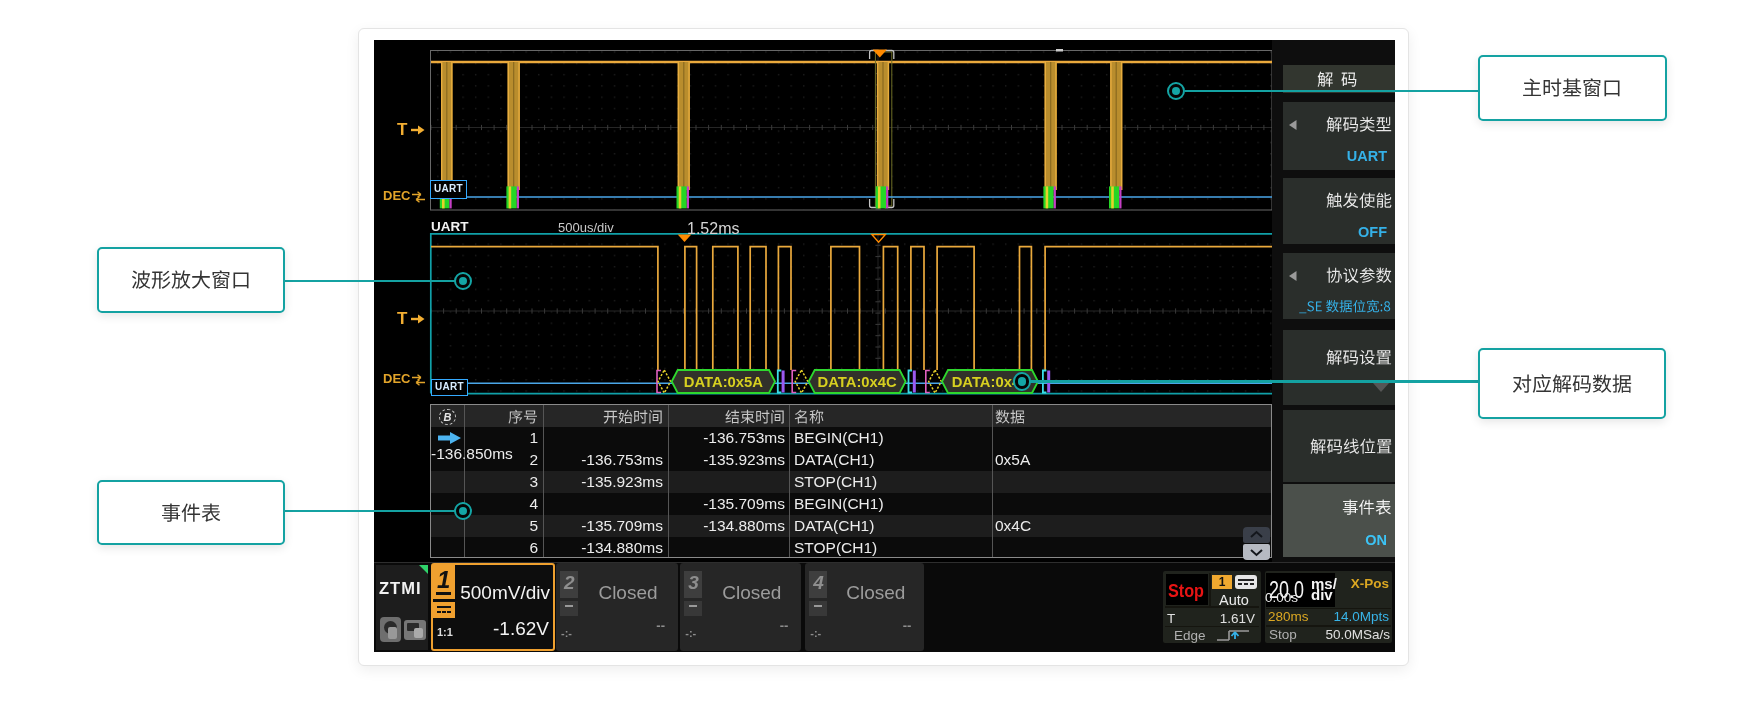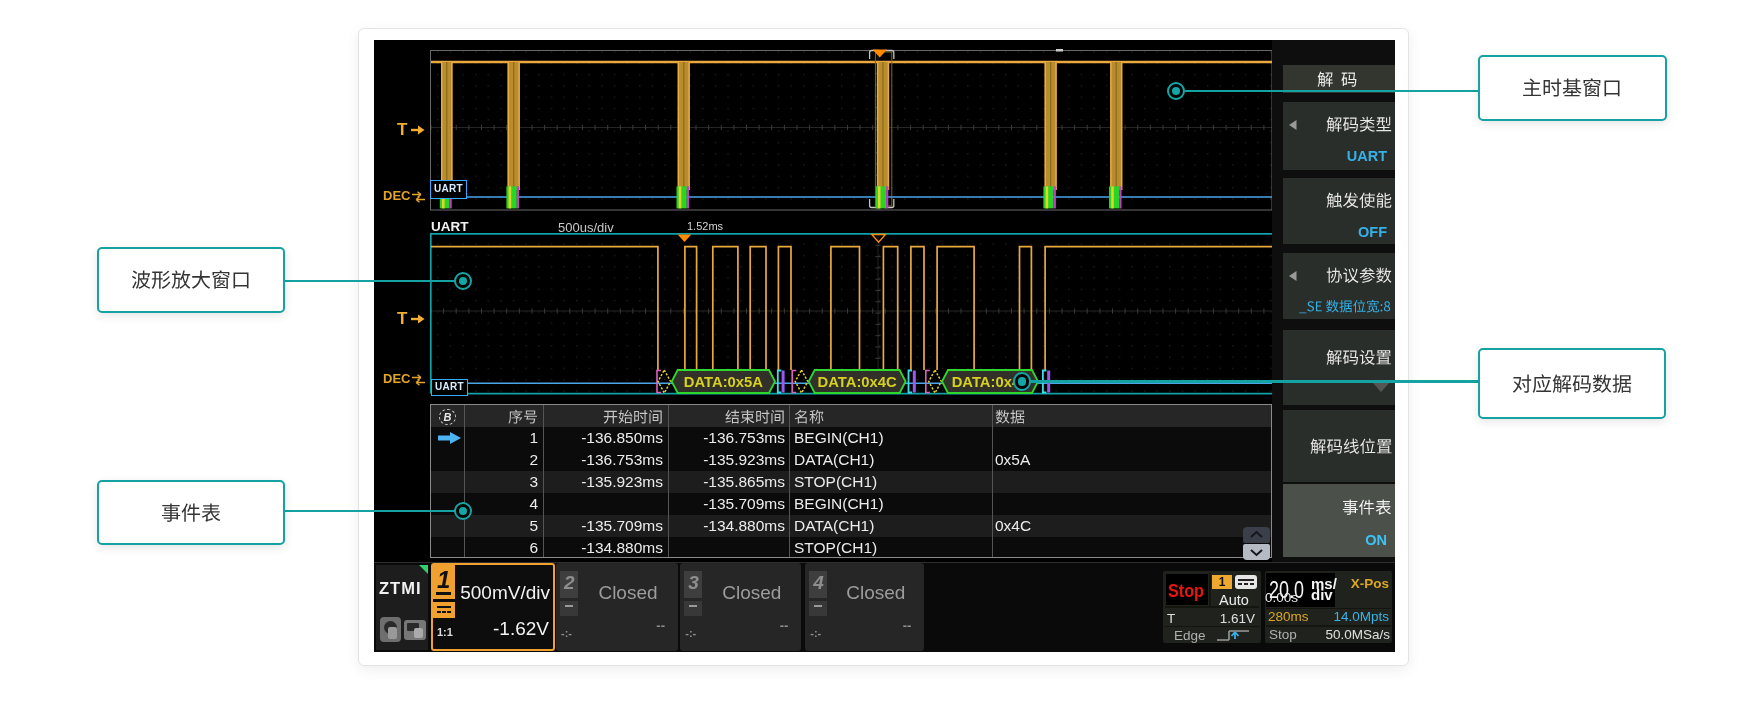--- a/index.html
+++ b/index.html
@@ -109,21 +109,21 @@
       <path d="M1 3.5 H10 M10 3.5 L6.5 0.7 M10 3.5 L6.5 6.3 M14 8.5 H5 M5 8.5 L8.5 5.7 M5 8.5 L8.5 11.3" stroke="#e2a42a" stroke-width="1.4" fill="none"></path>
     </svg>
 <div class="abs" style="left:9px;top:331px;color:#e2a42a;font-size:13px;font-weight:bold">DEC</div>
 <svg class="abs" width="15" height="12" style="left:37px;top:334px">
       <path d="M1 3.5 H10 M10 3.5 L6.5 0.7 M10 3.5 L6.5 6.3 M14 8.5 H5 M5 8.5 L8.5 5.7 M5 8.5 L8.5 11.3" stroke="#e2a42a" stroke-width="1.4" fill="none"></path>
     </svg>
 <div class="abs" style="left:56px;top:140px;width:37px;height:19px;border:1.5px solid #35aaff;background:#000;color:#d8ecff;font-size:10px;font-weight:bold;text-align:center;line-height:16px;letter-spacing:0.3px">UART</div>
 <div class="abs" style="left:57px;top:339px;width:37px;height:17px;border:1.5px solid #35aaff;background:#000;color:#d8ecff;font-size:10px;font-weight:bold;text-align:center;line-height:14px;letter-spacing:0.3px">UART</div>
 <div class="abs" style="left:57px;top:179px;color:#f2f2f2;font-size:13.5px;font-weight:bold">UART</div>
 <div class="abs" style="left:184px;top:180px;color:#c9c9c9;font-size:13px">500us/div</div>
-<div class="abs" style="left:313px;top:180px;color:#d6d6d6;font-size:11px">1.52ms</div>
+<div class="abs" style="left:313px;top:180px;color:#d6d6d6;font-size:16px">1.52ms</div>
 <div class="abs" style="left:56px;top:364px;width:842px;height:154px;border:1px solid #8a8a8a;background:#0b0b0b">
       <div class="abs" style="left:0;top:0;width:840px;height:22px;background:#262626"></div>
       <div class="abs" style="left:0;top:66px;width:840px;height:22px;background:#1d1d1d"></div>
       <div class="abs" style="left:0;top:110px;width:840px;height:22px;background:#1d1d1d"></div>
       <div class="abs" style="left:32.9px;top:0;width:1px;height:152px;background:#555"></div>
       <div class="abs" style="left:112.2px;top:0;width:1px;height:152px;background:#555"></div>
       <div class="abs" style="left:236.8px;top:0;width:1px;height:152px;background:#555"></div>
       <div class="abs" style="left:357.9px;top:0;width:1px;height:152px;background:#555"></div>
       <div class="abs" style="left:560.6px;top:0;width:1px;height:152px;background:#555"></div>
       <div style="position:absolute;left:77px;top:5.8px;">
@@ -145,31 +145,30 @@
         <svg width="30" height="15" style="display:block;overflow:visible">
           <path transform="translate(0,11.4)" fill="#c8c8c8" d="M4.5 -0.6H12.0V0.4H4.5ZM5.2 -11.1H11.9V-10.1H5.2ZM6.1 -12.6 7.4 -12.4Q6.5 -11.1 5.1 -9.8Q3.8 -8.5 1.8 -7.5Q1.8 -7.7 1.6 -7.8Q1.5 -8.0 1.3 -8.1Q1.2 -8.3 1.0 -8.4Q2.3 -9.0 3.2 -9.7Q4.2 -10.4 4.9 -11.2Q5.7 -11.9 6.1 -12.6ZM11.5 -11.1H11.7L11.9 -11.2L12.7 -10.7Q11.9 -9.2 10.6 -7.9Q9.4 -6.7 7.9 -5.7Q6.3 -4.8 4.6 -4.1Q2.9 -3.5 1.3 -3.1Q1.2 -3.2 1.1 -3.4Q1.0 -3.6 0.9 -3.8Q0.8 -4.0 0.7 -4.1Q2.0 -4.4 3.3 -4.8Q4.6 -5.2 5.8 -5.9Q7.1 -6.5 8.1 -7.2Q9.2 -8.0 10.1 -8.9Q11.0 -9.9 11.5 -10.9ZM3.9 -7.9 4.8 -8.6Q5.3 -8.3 5.9 -7.8Q6.4 -7.4 6.9 -7.0Q7.4 -6.6 7.7 -6.3L6.8 -5.5Q6.5 -5.8 6.0 -6.3Q5.6 -6.7 5.0 -7.1Q4.5 -7.6 3.9 -7.9ZM11.6 -5.1H12.7V1.2H11.6ZM4.9 -5.1H11.9V-4.1H4.9V1.2H3.8V-4.2L4.7 -5.1Z M18.1 -11.4H19.2V1.2H18.1ZM15.8 -8.3H21.1V-7.2H15.8ZM18.2 -7.9 18.9 -7.6Q18.7 -6.8 18.3 -6.0Q18.0 -5.1 17.7 -4.3Q17.3 -3.5 16.9 -2.8Q16.5 -2.1 16.1 -1.5Q16.0 -1.8 15.8 -2.0Q15.6 -2.3 15.5 -2.5Q16.0 -3.1 16.5 -4.0Q17.1 -4.9 17.5 -5.9Q17.9 -7.0 18.2 -7.9ZM20.5 -12.5 21.1 -11.6Q20.5 -11.3 19.7 -11.1Q18.8 -10.9 18.0 -10.7Q17.1 -10.5 16.3 -10.4Q16.2 -10.6 16.1 -10.8Q16.0 -11.1 15.9 -11.3Q16.7 -11.4 17.6 -11.6Q18.4 -11.8 19.2 -12.0Q19.9 -12.2 20.5 -12.5ZM19.1 -6.7Q19.3 -6.6 19.5 -6.3Q19.8 -6.0 20.1 -5.6Q20.5 -5.3 20.7 -5.0Q21.0 -4.6 21.1 -4.5L20.5 -3.6Q20.3 -3.9 20.1 -4.2Q19.9 -4.6 19.6 -5.0Q19.3 -5.4 19.0 -5.7Q18.8 -6.1 18.6 -6.3ZM23.0 -12.6 24.1 -12.4Q23.8 -11.2 23.5 -10.2Q23.2 -9.1 22.8 -8.2Q22.4 -7.3 21.9 -6.6Q21.8 -6.7 21.6 -6.8Q21.4 -6.9 21.2 -7.0Q21.1 -7.1 20.9 -7.2Q21.7 -8.1 22.2 -9.6Q22.7 -11.0 23.0 -12.6ZM22.7 -6.8 23.7 -6.6Q23.5 -5.5 23.2 -4.6Q23.0 -3.6 22.6 -2.7Q22.2 -1.9 21.8 -1.2Q21.7 -1.3 21.5 -1.4Q21.4 -1.5 21.2 -1.6Q21.0 -1.7 20.9 -1.8Q21.5 -2.7 22.0 -4.0Q22.4 -5.4 22.7 -6.8ZM22.9 -10.6H28.6V-9.6H22.6ZM24.8 -9.8H25.9V-0.2Q25.9 0.3 25.8 0.5Q25.7 0.8 25.4 0.9Q25.1 1.1 24.6 1.1Q24.1 1.1 23.4 1.1Q23.3 0.9 23.2 0.6Q23.1 0.3 23.0 0.1Q23.5 0.1 24.0 0.1Q24.4 0.1 24.5 0.1Q24.7 0.1 24.7 0.0Q24.8 -0.0 24.8 -0.2ZM26.7 -6.6 27.7 -6.9Q28.1 -6.1 28.4 -5.1Q28.7 -4.2 28.9 -3.3Q29.2 -2.4 29.3 -1.7L28.2 -1.4Q28.1 -2.1 27.9 -3.0Q27.7 -3.9 27.4 -4.8Q27.1 -5.8 26.7 -6.6ZM28.3 -10.6H28.5L28.6 -10.7L29.4 -10.4Q29.1 -9.8 28.8 -9.0Q28.5 -8.3 28.2 -7.6L27.2 -7.9Q27.4 -8.3 27.6 -8.8Q27.8 -9.3 28.0 -9.7Q28.2 -10.2 28.3 -10.5Z"></path>
         </svg>
       </div>
       <div style="position:absolute;left:564px;top:5.8px;">
         <svg width="30" height="15" style="display:block;overflow:visible">
           <path transform="translate(0,11.4)" fill="#c8c8c8" d="M1.1 -4.8H6.8V-3.9H1.1ZM0.7 -9.8H8.0V-8.9H0.7ZM6.6 -12.3 7.6 -11.9Q7.3 -11.4 6.9 -10.9Q6.6 -10.3 6.2 -10.0L5.5 -10.3Q5.7 -10.6 5.9 -10.9Q6.1 -11.3 6.3 -11.7Q6.5 -12.0 6.6 -12.3ZM3.8 -12.6H4.9V-6.1H3.8ZM1.3 -11.9 2.1 -12.2Q2.5 -11.8 2.7 -11.2Q3.0 -10.7 3.1 -10.3L2.3 -9.9Q2.2 -10.3 1.9 -10.9Q1.6 -11.4 1.3 -11.9ZM3.9 -9.4 4.6 -9.0Q4.3 -8.3 3.7 -7.7Q3.2 -7.1 2.5 -6.6Q1.8 -6.0 1.2 -5.7Q1.1 -5.9 0.9 -6.1Q0.8 -6.4 0.6 -6.5Q1.2 -6.8 1.8 -7.3Q2.5 -7.7 3.0 -8.3Q3.5 -8.8 3.9 -9.4ZM4.7 -9.1Q4.9 -9.0 5.3 -8.7Q5.7 -8.5 6.2 -8.2Q6.6 -7.9 7.0 -7.7Q7.4 -7.5 7.5 -7.3L6.9 -6.5Q6.7 -6.7 6.4 -7.0Q6.0 -7.3 5.6 -7.6Q5.2 -7.9 4.8 -8.2Q4.4 -8.5 4.2 -8.6ZM9.2 -9.7H14.2V-8.6H9.2ZM9.4 -12.5 10.5 -12.3Q10.2 -10.9 9.9 -9.5Q9.6 -8.2 9.1 -7.1Q8.7 -5.9 8.1 -5.1Q8.0 -5.1 7.8 -5.3Q7.7 -5.4 7.5 -5.5Q7.3 -5.7 7.2 -5.7Q7.8 -6.5 8.2 -7.6Q8.7 -8.7 9.0 -9.9Q9.3 -11.2 9.4 -12.5ZM12.2 -9.1 13.3 -9.0Q12.9 -6.4 12.2 -4.5Q11.5 -2.6 10.4 -1.1Q9.2 0.3 7.4 1.2Q7.3 1.1 7.2 1.0Q7.1 0.8 7.0 0.6Q6.9 0.4 6.8 0.3Q8.5 -0.5 9.6 -1.8Q10.7 -3.1 11.3 -4.9Q11.9 -6.7 12.2 -9.1ZM9.7 -8.8Q10.1 -6.7 10.7 -5.0Q11.3 -3.2 12.3 -1.9Q13.2 -0.6 14.6 0.2Q14.4 0.3 14.2 0.6Q14.0 0.9 13.8 1.1Q12.4 0.2 11.4 -1.2Q10.4 -2.6 9.8 -4.5Q9.2 -6.4 8.8 -8.6ZM1.6 -2.3 2.4 -3.0Q3.1 -2.7 4.0 -2.3Q4.8 -1.9 5.6 -1.4Q6.4 -1.0 6.9 -0.7L6.2 0.1Q5.7 -0.3 4.9 -0.7Q4.2 -1.2 3.3 -1.6Q2.4 -2.0 1.6 -2.3ZM6.4 -4.8H6.6L6.8 -4.9L7.4 -4.6Q7.0 -3.0 6.0 -1.9Q5.1 -0.7 3.8 -0.0Q2.6 0.7 1.1 1.1Q1.1 0.9 0.9 0.6Q0.8 0.4 0.6 0.2Q2.0 -0.1 3.1 -0.7Q4.3 -1.3 5.2 -2.3Q6.0 -3.3 6.4 -4.7ZM1.6 -2.3Q2.0 -2.8 2.3 -3.4Q2.7 -4.0 3.0 -4.6Q3.3 -5.2 3.5 -5.8L4.5 -5.6Q4.3 -5.0 3.9 -4.4Q3.6 -3.7 3.3 -3.1Q3.0 -2.5 2.7 -2.1Z M21.5 -11.9H28.8V-8.1H21.5V-9.0H27.8V-11.0H21.5ZM20.9 -11.9H22.0V-7.4Q22.0 -6.5 22.0 -5.3Q21.9 -4.2 21.7 -3.1Q21.5 -1.9 21.1 -0.8Q20.8 0.3 20.2 1.2Q20.1 1.1 19.9 1.0Q19.7 0.8 19.5 0.7Q19.4 0.6 19.2 0.6Q19.8 -0.3 20.2 -1.3Q20.5 -2.3 20.7 -3.4Q20.8 -4.5 20.9 -5.5Q20.9 -6.5 20.9 -7.4ZM21.5 -6.4H29.4V-5.4H21.5ZM22.7 -0.3H28.3V0.6H22.7ZM24.9 -8.2H26.0V-3.1H24.9ZM22.3 -3.6H28.9V1.2H27.9V-2.6H23.3V1.2H22.3ZM15.4 -4.6Q16.3 -4.9 17.6 -5.3Q18.8 -5.6 20.1 -6.0L20.3 -5.0Q19.1 -4.6 17.9 -4.2Q16.7 -3.8 15.7 -3.5ZM15.6 -9.6H20.3V-8.5H15.6ZM17.5 -12.6H18.6V-0.2Q18.6 0.3 18.4 0.5Q18.3 0.8 18.0 0.9Q17.8 1.0 17.3 1.1Q16.9 1.1 16.2 1.1Q16.1 0.9 16.0 0.6Q15.9 0.3 15.8 0.1Q16.3 0.1 16.7 0.1Q17.1 0.1 17.2 0.1Q17.4 0.1 17.4 0.0Q17.5 -0.1 17.5 -0.2Z"></path>
         </svg>
       </div>
       <div style="top:22px;height:22px;line-height:22px;position:absolute;color:#ececec;font-size:15.5px;left:0;width:107px;text-align:right">1</div>
-      <div style="top:22px;height:22px;line-height:22px;position:absolute;color:#ececec;font-size:15.5px;left:0;width:232px;text-align:right">-136.850ms</div>
+      <div style="top:38px;height:22px;line-height:22px;position:absolute;color:#ececec;font-size:15.5px;left:0;width:232px;text-align:left">-136.850ms</div>
       <div style="top:22px;height:22px;line-height:22px;position:absolute;color:#ececec;font-size:15.5px;left:0;width:354px;text-align:right">-136.753ms</div>
       <div style="top:22px;height:22px;line-height:22px;position:absolute;color:#ececec;font-size:15.5px;left:363px">BEGIN(CH1)</div>
       <div style="top:44px;height:22px;line-height:22px;position:absolute;color:#ececec;font-size:15.5px;left:0;width:107px;text-align:right">2</div>
       <div style="top:44px;height:22px;line-height:22px;position:absolute;color:#ececec;font-size:15.5px;left:0;width:232px;text-align:right">-136.753ms</div>
       <div style="top:44px;height:22px;line-height:22px;position:absolute;color:#ececec;font-size:15.5px;left:0;width:354px;text-align:right">-135.923ms</div>
       <div style="top:44px;height:22px;line-height:22px;position:absolute;color:#ececec;font-size:15.5px;left:363px">DATA(CH1)</div>
       <div style="top:44px;height:22px;line-height:22px;position:absolute;color:#ececec;font-size:15.5px;left:564px">0x5A</div>
       <div style="top:66px;height:22px;line-height:22px;position:absolute;color:#ececec;font-size:15.5px;left:0;width:107px;text-align:right">3</div>
       <div style="top:66px;height:22px;line-height:22px;position:absolute;color:#ececec;font-size:15.5px;left:0;width:232px;text-align:right">-135.923ms</div>
-      <div style="top:66px;height:22px;line-height:22px;position:absolute;color:#ececec;font-size:15.5px;left:0;width:354px;text-align:right">-135.865ms</div>
       <div style="top:66px;height:22px;line-height:22px;position:absolute;color:#ececec;font-size:15.5px;left:363px">STOP(CH1)</div>
       <div style="top:88px;height:22px;line-height:22px;position:absolute;color:#ececec;font-size:15.5px;left:0;width:107px;text-align:right">4</div>
       <div style="top:88px;height:22px;line-height:22px;position:absolute;color:#ececec;font-size:15.5px;left:0;width:354px;text-align:right">-135.709ms</div>
       <div style="top:88px;height:22px;line-height:22px;position:absolute;color:#ececec;font-size:15.5px;left:363px">BEGIN(CH1)</div>
       <div style="top:110px;height:22px;line-height:22px;position:absolute;color:#ececec;font-size:15.5px;left:0;width:107px;text-align:right">5</div>
       <div style="top:110px;height:22px;line-height:22px;position:absolute;color:#ececec;font-size:15.5px;left:0;width:232px;text-align:right">-135.709ms</div>
       <div style="top:110px;height:22px;line-height:22px;position:absolute;color:#ececec;font-size:15.5px;left:0;width:354px;text-align:right">-134.880ms</div>
       <div style="top:110px;height:22px;line-height:22px;position:absolute;color:#ececec;font-size:15.5px;left:363px">DATA(CH1)</div>
       <div style="top:110px;height:22px;line-height:22px;position:absolute;color:#ececec;font-size:15.5px;left:564px">0x4C</div>
       <div style="top:132px;height:22px;line-height:22px;position:absolute;color:#ececec;font-size:15.5px;left:0;width:107px;text-align:right">6</div>

